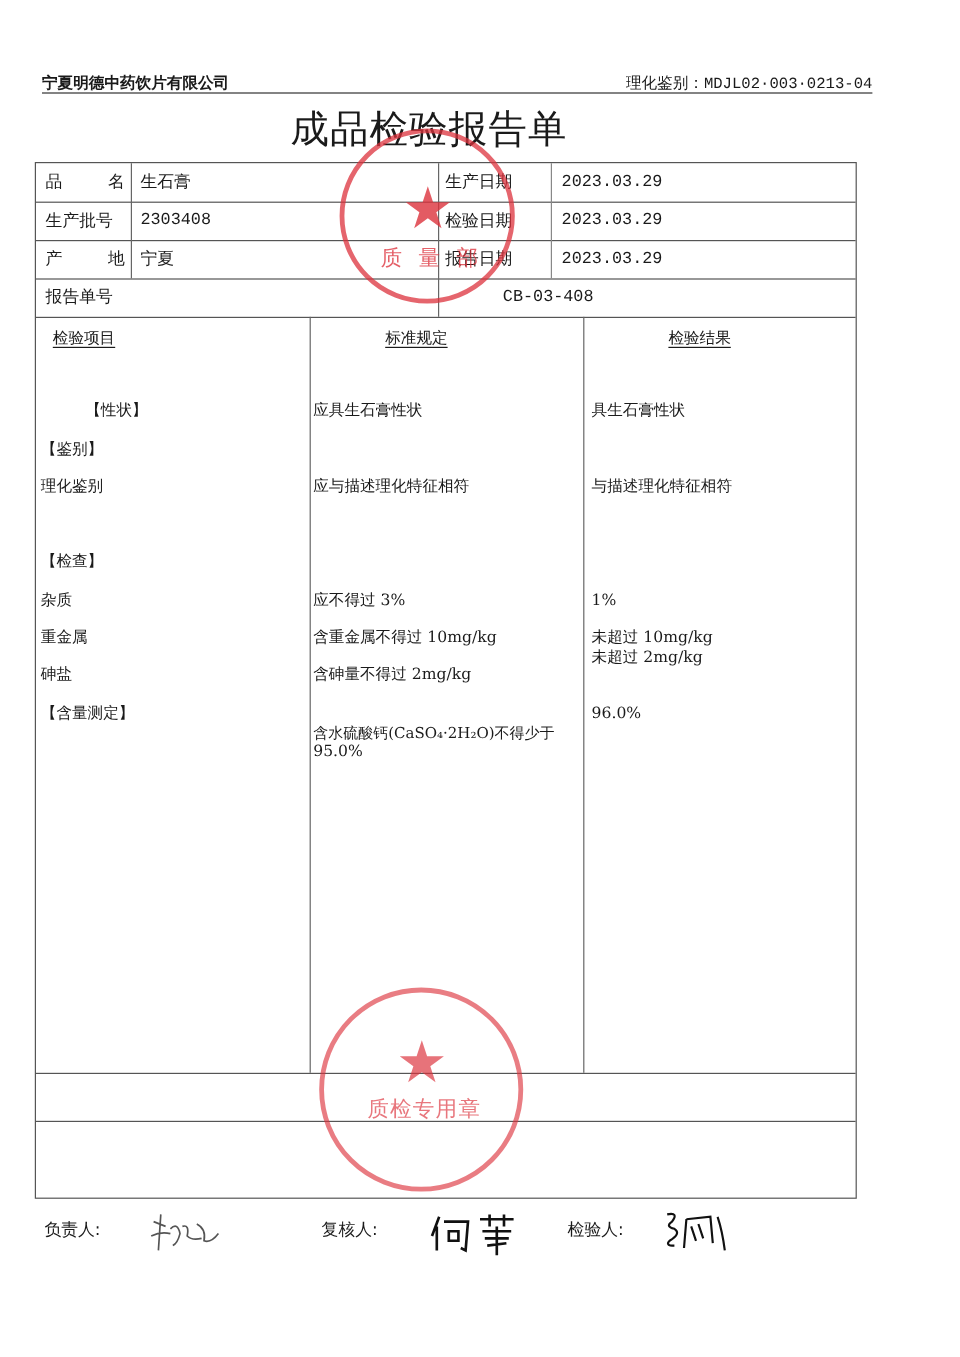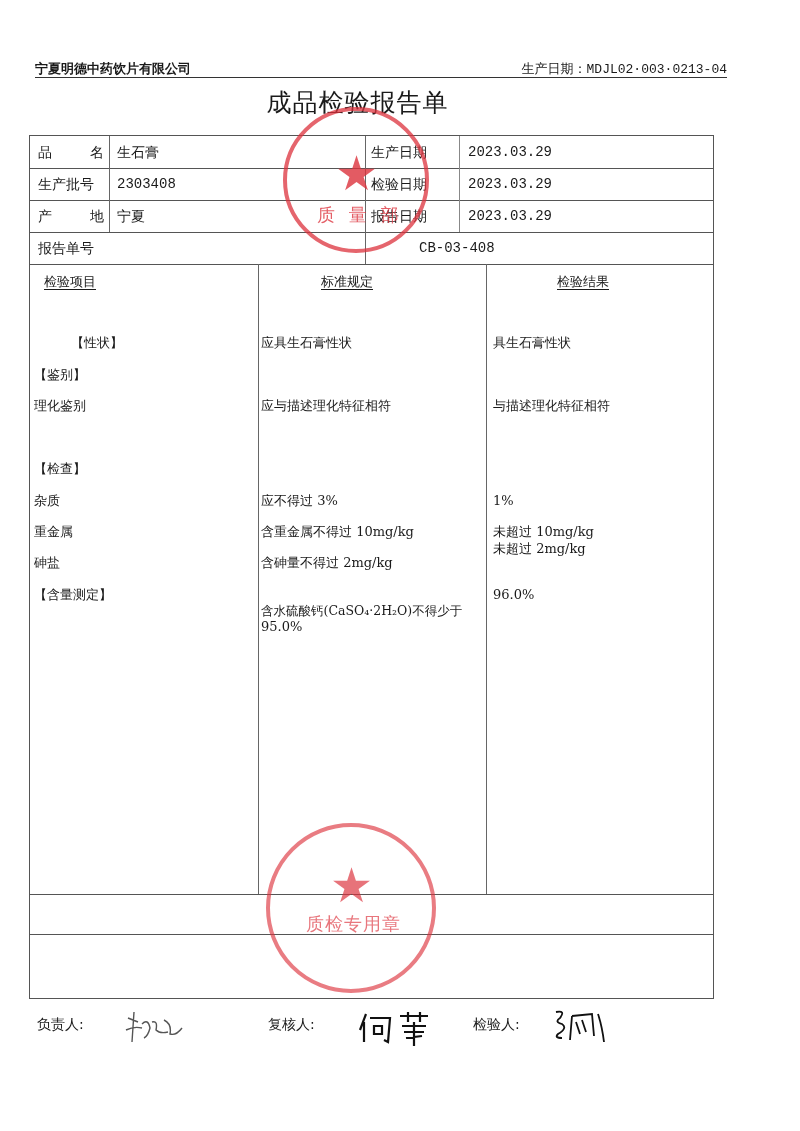--- a/index.html
+++ b/index.html
@@ -3,21 +3,21 @@
 <meta charset="utf-8">
 <style>
   * { margin: 0; padding: 0; box-sizing: border-box; }
   html, body { width: 800px; height: 1131px; background: #ffffff; overflow: hidden; }
   body { position: relative; font-family: "DejaVu Serif", "Liberation Serif", serif; color: #1a1a1a; }
 
   .header-left { position: absolute; left: 35px; top: 60px; font-size: 13px; font-weight: bold; }
   .header-right { position: absolute; right: 73px; top: 60px; font-size: 13px; font-family: "Liberation Mono", "DejaVu Sans Mono", monospace; }
   .header-rule { position: absolute; left: 35px; top: 77px; width: 692px; height: 1px; background: #333; }
 
-  .title { position: absolute; left: 0; width: 715px; top: 86px; text-align: center; font-size: 25px; letter-spacing: 1px; font-family: "DejaVu Sans", sans-serif; font-weight: normal; }
+  .title { position: absolute; left: 0; width: 715px; top: 86px; text-align: center; font-size: 32px; letter-spacing: 1px; font-family: "DejaVu Sans", sans-serif; font-weight: normal; }
 
   .tbl { position: absolute; left: 29px; top: 135px; width: 685px; height: 864px; border: 1px solid #555; }
   .hline { position: absolute; height: 1px; background: #555; }
   .vline { position: absolute; width: 1px; background: #666; }
 
   .cell { position: absolute; font-size: 14px; line-height: 16px; white-space: nowrap; }
   .mono { font-family: "Liberation Mono", "DejaVu Sans Mono", monospace; }
   .lbl-spread { display: flex; justify-content: space-between; width: 66px; }
 
   .colhead { position: absolute; font-size: 13px; text-decoration: underline; text-underline-offset: 3px; }
@@ -32,21 +32,21 @@
 
   .seal { position: absolute; border-radius: 50%; border: 4px solid rgba(220, 50, 60, 0.75); pointer-events: none; }
   .seal-star { position: absolute; color: rgba(220, 50, 60, 0.8); }
   .seal-text { position: absolute; color: rgba(220, 50, 60, 0.78); font-family: "DejaVu Sans", sans-serif; }
 </style>
 </head>
 <body>
 
 <div class="header-left">宁夏明德中药饮片有限公司</div>
 <div class="header-right">
-  <span style="font-family:'DejaVu Serif',serif;">生产日期：</span><span>MDJL02·003·0213-04</span>
+  <span style="font-family:'DejaVu Serif',serif;">理化鉴别：</span><span>MDJL02·003·0213-04</span>
 </div>
 <div class="header-rule"></div>
 
 <div class="title">成品检验报告单</div>
 
 <div class="tbl">
 
   <div class="hline" style="left:0;width:683px;top:32px;"></div>
   <div class="hline" style="left:0;width:683px;top:64px;"></div>
   <div class="hline" style="left:0;width:683px;top:96px;"></div>

